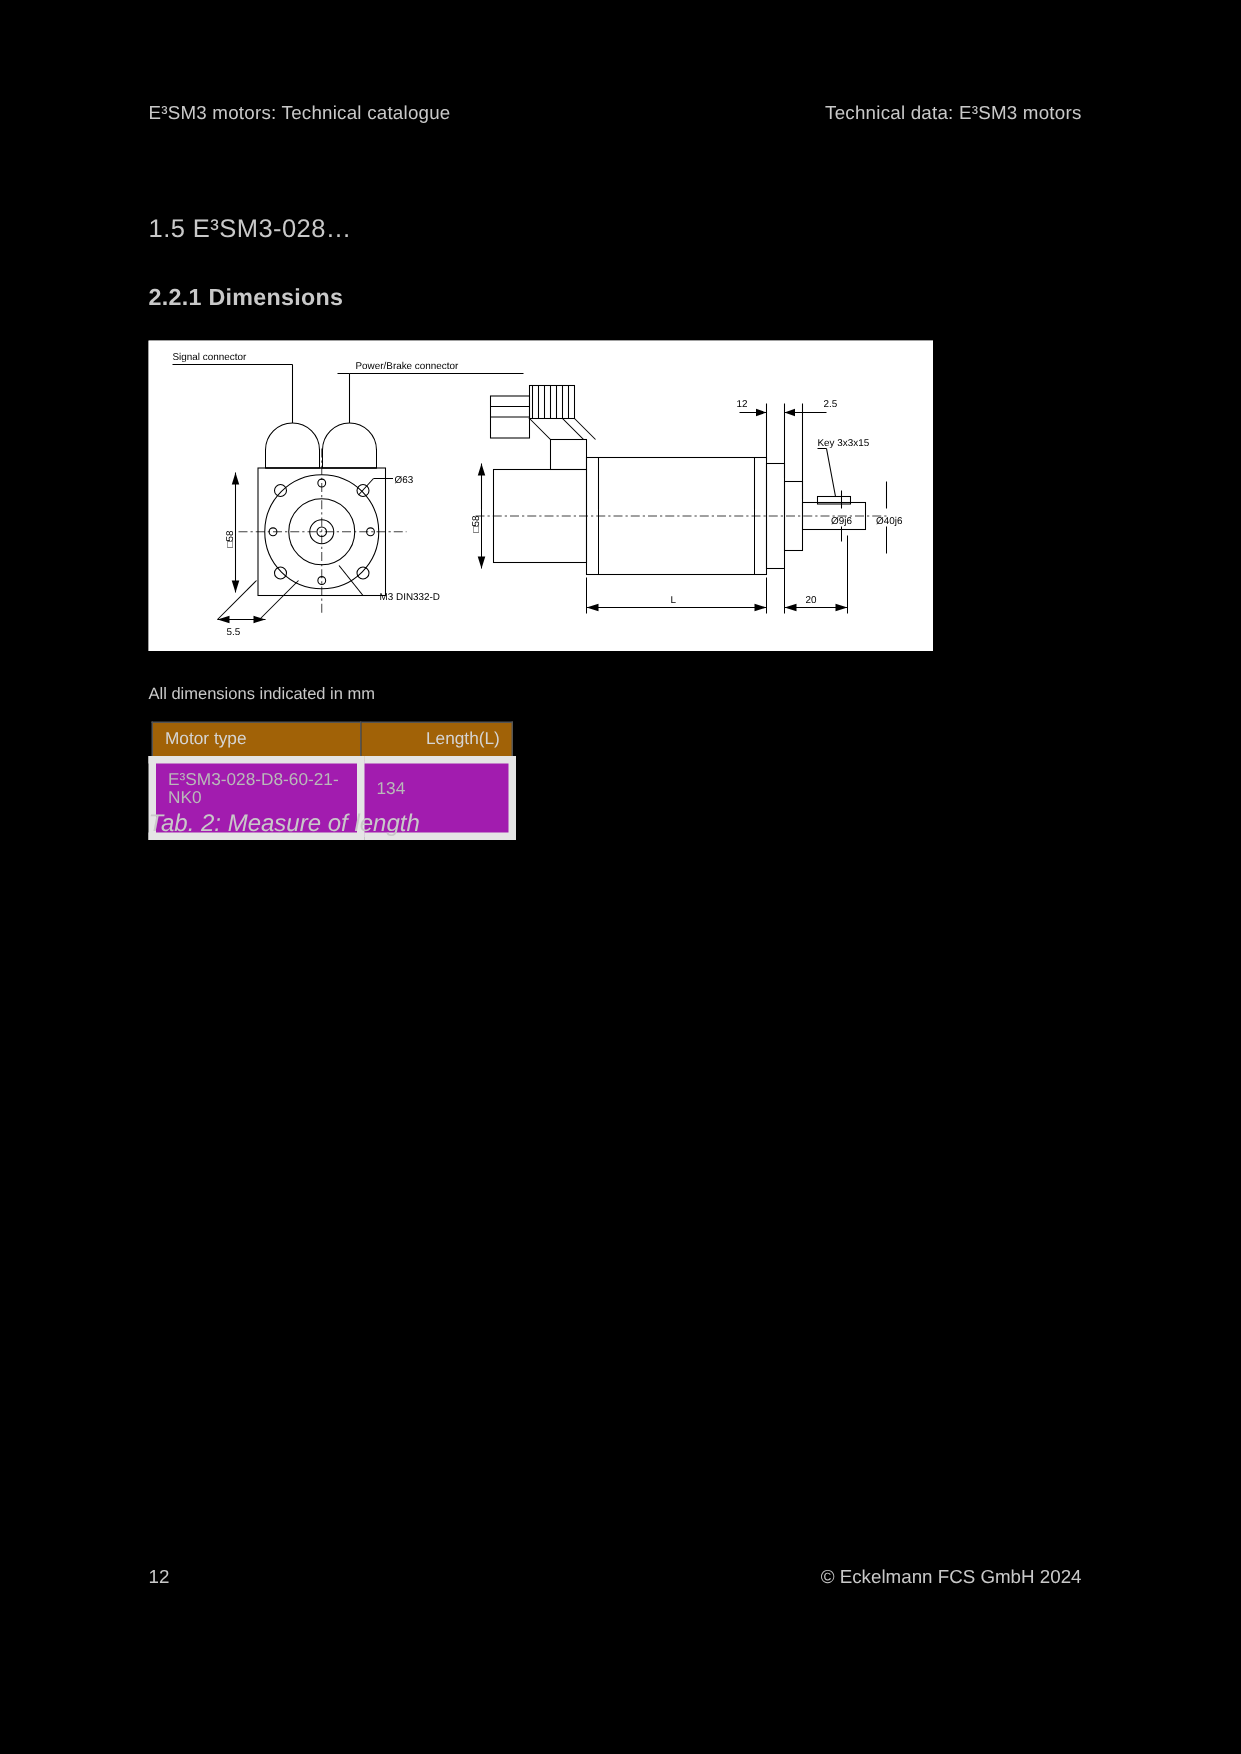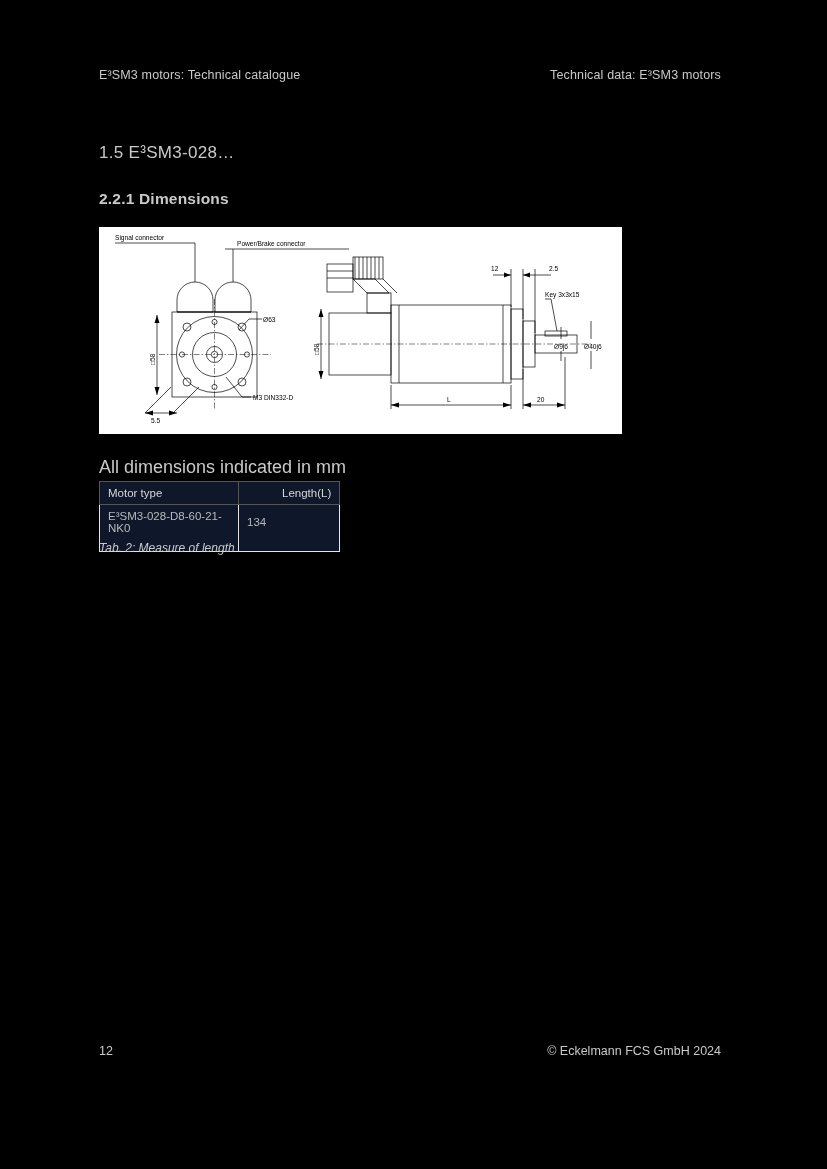--- a/index.html
+++ b/index.html
@@ -62,55 +62,55 @@
     width: 523px;
     height: 207px;
     background: #ffffff;
   }
   .figure svg { display: block; }
 
   .caption-note {
     position: absolute;
     top: 457px;
     left: 99px;
-    font-size: 18px;
+    font-size: 11px;
     color: #c9c9c9;
   }
 
   
   .tbl {
     position: absolute;
     top: 481px;
     left: 99px;
     border-collapse: collapse;
     font-size: 11.5px;
     color: #c9c9c9;
   }
   .tbl th {
-    background: #0f172a;
+    background: #a16207;
     font-weight: normal;
     text-align: left;
     padding: 5px 8px 5px 8px;
     border: 1px solid #555;
     color: #d5d5d5;
   }
   .tbl td {
-    background: #0f172a;
+    background: #a21caf;
     padding: 5px 8px 17px 8px;
-    border: 1px solid #e5e5e5;
+    border: 5px solid #e5e5e5;
     color: #b9b9b9;
   }
   .tbl .c0 { width: 122px; }
   .tbl .c1 { width: 44px; padding-left: 43px; }
 
   .tab-caption {
     position: absolute;
     top: 541px;
     left: 99px;
-    font-size: 12px;
+    font-size: 16px;
     font-style: italic;
     color: #c9c9c9;
   }
 
   
   .footer {
     position: absolute;
     top: 1044px;
     left: 99px;
     right: 106px;

